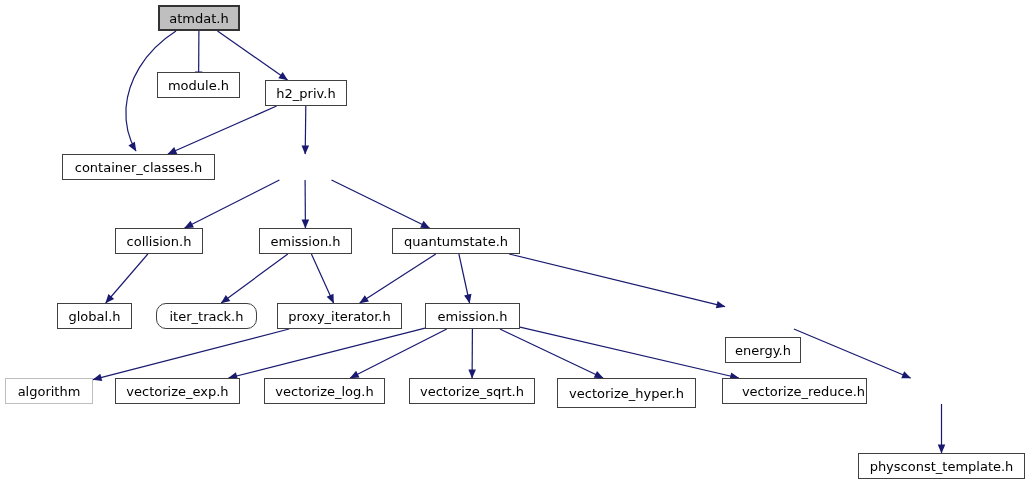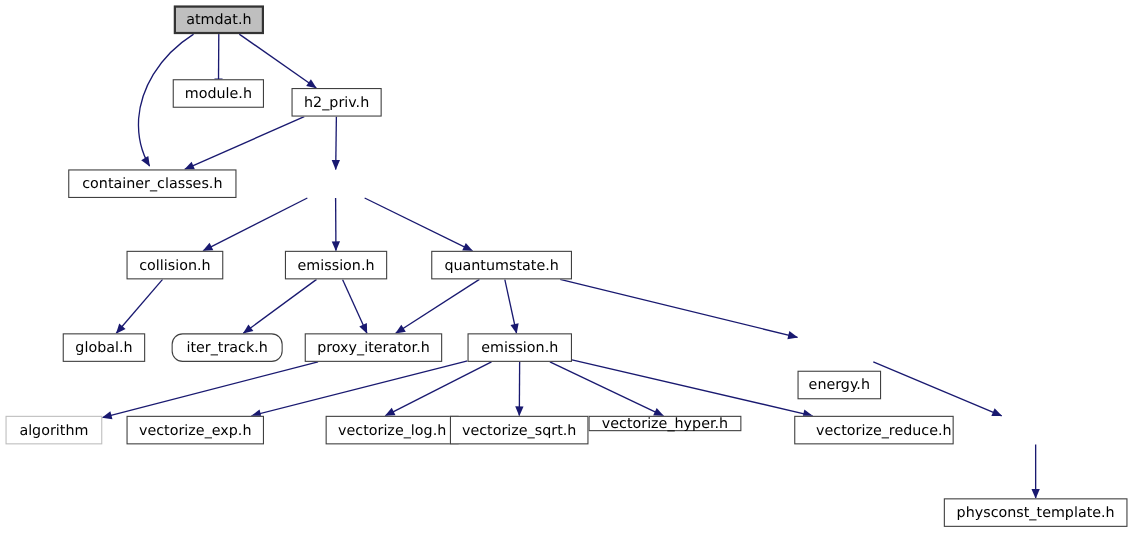--- a/index.html
+++ b/index.html
@@ -116,27 +116,27 @@
     </div>
     <div class="node" style="left: 725px; top: 303px; width: 76px; height: 26px; margin-top: 34px;">
       <span>energy.h</span>
     </div>
     <div class="node system" style="left: 5px; top: 378px; width: 88px; height: 26px;">
       <span>algorithm</span>
     </div>
     <div class="node" style="left: 115px; top: 378px; width: 125px; height: 26px;">
       <span>vectorize_exp.h</span>
     </div>
-    <div class="node" style="left: 264px; top: 378px; width: 121px; height: 26px; margin-left: 32px;">
+    <div class="node" style="left: 264px; top: 378px; width: 121px; height: 26px;">
       <span>vectorize_log.h</span>
     </div>
     <div class="node" style="left: 409px; top: 378px; width: 126px; height: 26px;">
       <span>vectorize_sqrt.h</span>
     </div>
-    <div class="node" style="left: 535px; top: 378px; width: 139px; height: 14px; text-align: center;">
+    <div class="node" style="left: 557px; top: 378px; width: 139px; height: 30px; text-align: center;">
       <span>vectorize_hyper.h</span>
     </div>
     <div class="node" style="left: 722px; top: 378px; width: 145px; height: 26px; padding-left: 18px;">
       <span>vectorize_reduce.h</span>
     </div>
     <div class="node" style="left: 858px; top: 453px; width: 167px; height: 26px;">
       <span>physconst_template.h</span>
     </div>
   </div>
 

